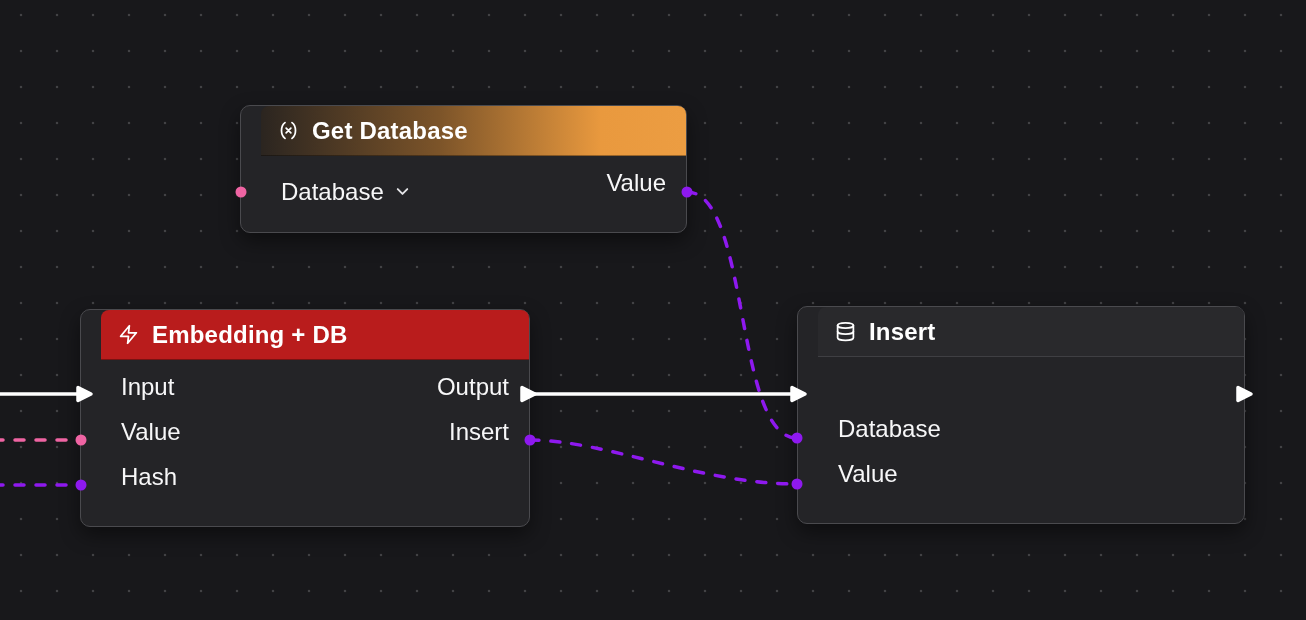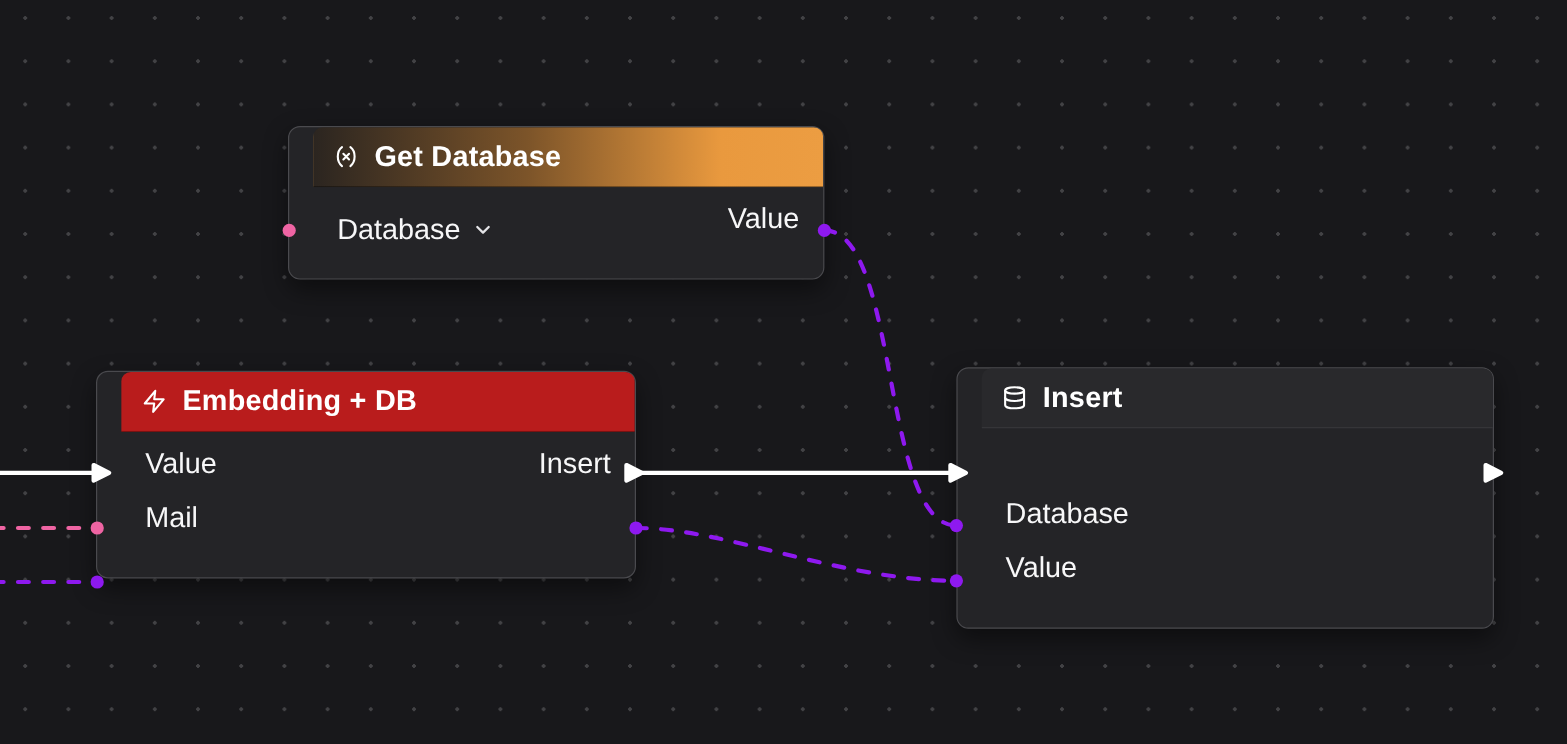--- a/index.html
+++ b/index.html
@@ -73,25 +73,29 @@
     <div class="node-header hdr-red">
       <span class="hicon">
         <svg width="21" height="21" viewBox="0 0 24 24">
           <path d="M13 2 L3 14 h9 l-1 8 L21 10 h-9 z"></path>
         </svg>
       </span>
       <span>Embedding + DB</span>
     </div>
     <div class="node-body">
       <div class="row">
+        <span>Input</span>
+        <span>Output</span>
+      </div>
+      <div class="row">
         <span>Value</span>
         <span>Insert</span>
       </div>
       <div class="row">
-        <span>Mail</span>
+        <span>Hash</span>
         <span></span>
       </div>
     </div>
   </div>
 
   <div class="node" style="left:797px;top:306px;width:448px;">
     <div class="node-header hdr-plain">
       <span class="hicon">
         <svg width="21" height="21" viewBox="0 0 24 24">
           <ellipse cx="12" cy="5" rx="9" ry="3"></ellipse>

